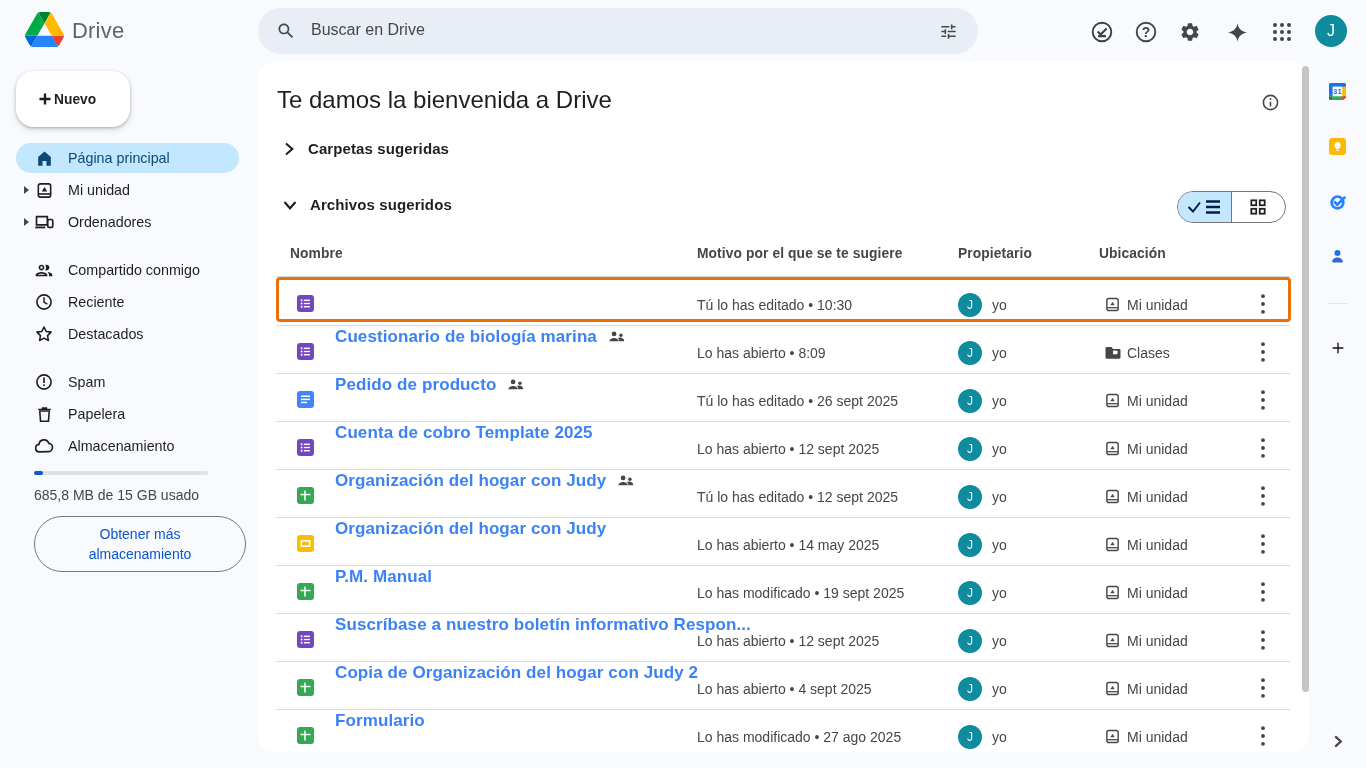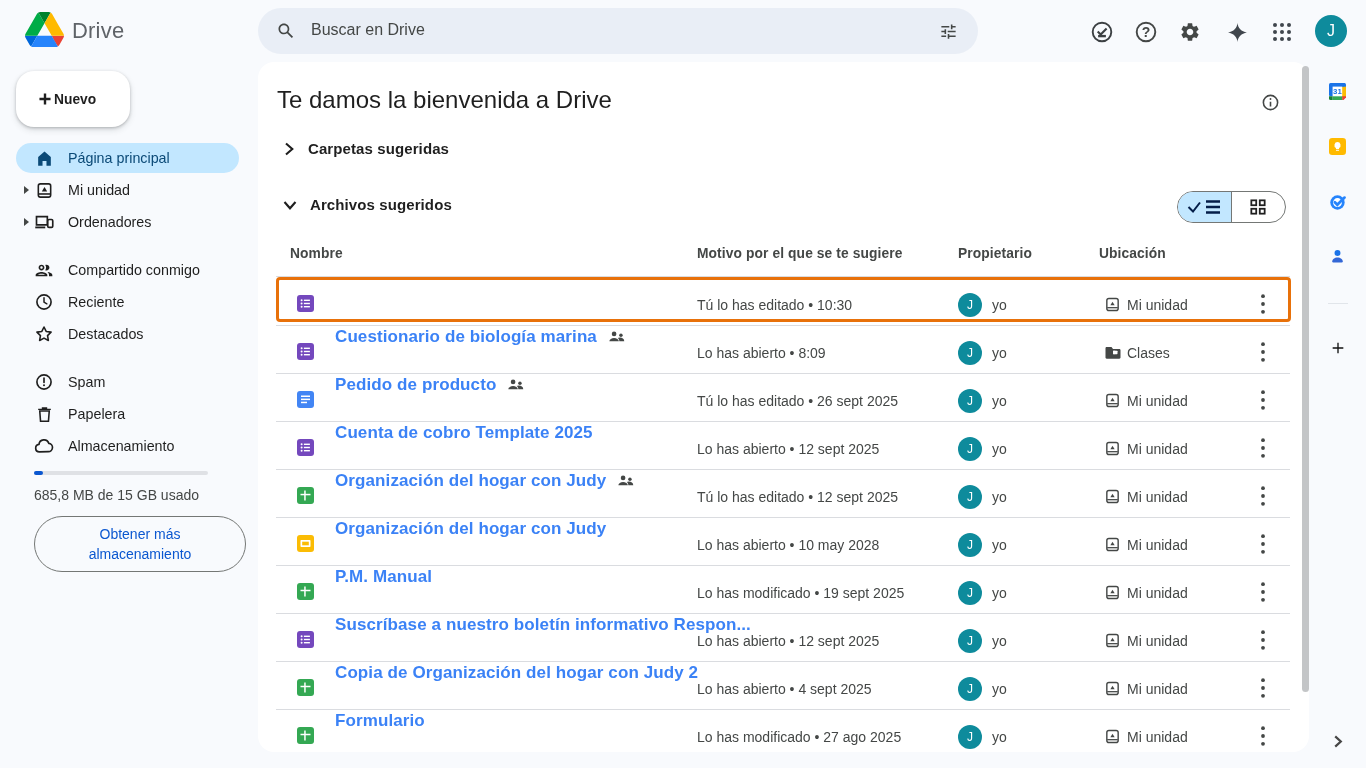--- a/index.html
+++ b/index.html
@@ -414,21 +414,21 @@
             <circle cx="2" cy="17.8" r="1.9"></circle>
           </svg></span>
   </div>
       <div class="row" style="top:456px;">
     <span class="ficon"><svg width="17" height="17" viewBox="0 0 17 17">
             <rect width="17" height="17" rx="3" fill="#FBBC04"></rect>
             <rect x="3.5" y="5" width="10" height="7" rx="0.8" fill="#fff"></rect>
             <rect x="5.2" y="6.7" width="6.6" height="3.6" fill="#FBBC04"></rect>
           </svg></span>
     <span class="fname">P.M. Manual</span>
-    <span class="motivo">Lo has abierto • 10 may 2028</span>
+    <span class="motivo">Lo has abierto • 14 may 2025</span>
     <span class="pav">J</span>
         <span class="yo">yo</span>
     <span class="lic"><svg width="17" height="17" viewBox="0 0 24 24" fill="none" stroke="#444746" stroke-width="2">
             <rect x="4" y="3.5" width="16" height="17" rx="3"></rect>
             <path d="M12 8.2l3 5h-6z" fill="#444746" stroke="none"></path>
             <path d="M4.5 16.5h15" stroke-width="1.8"></path>
           </svg></span>
     <span class="loc">Mi unidad</span>
     <span class="dots"><svg width="4" height="20" viewBox="0 0 4 20" fill="#444746">
             <circle cx="2" cy="2.2" r="1.9"></circle>

